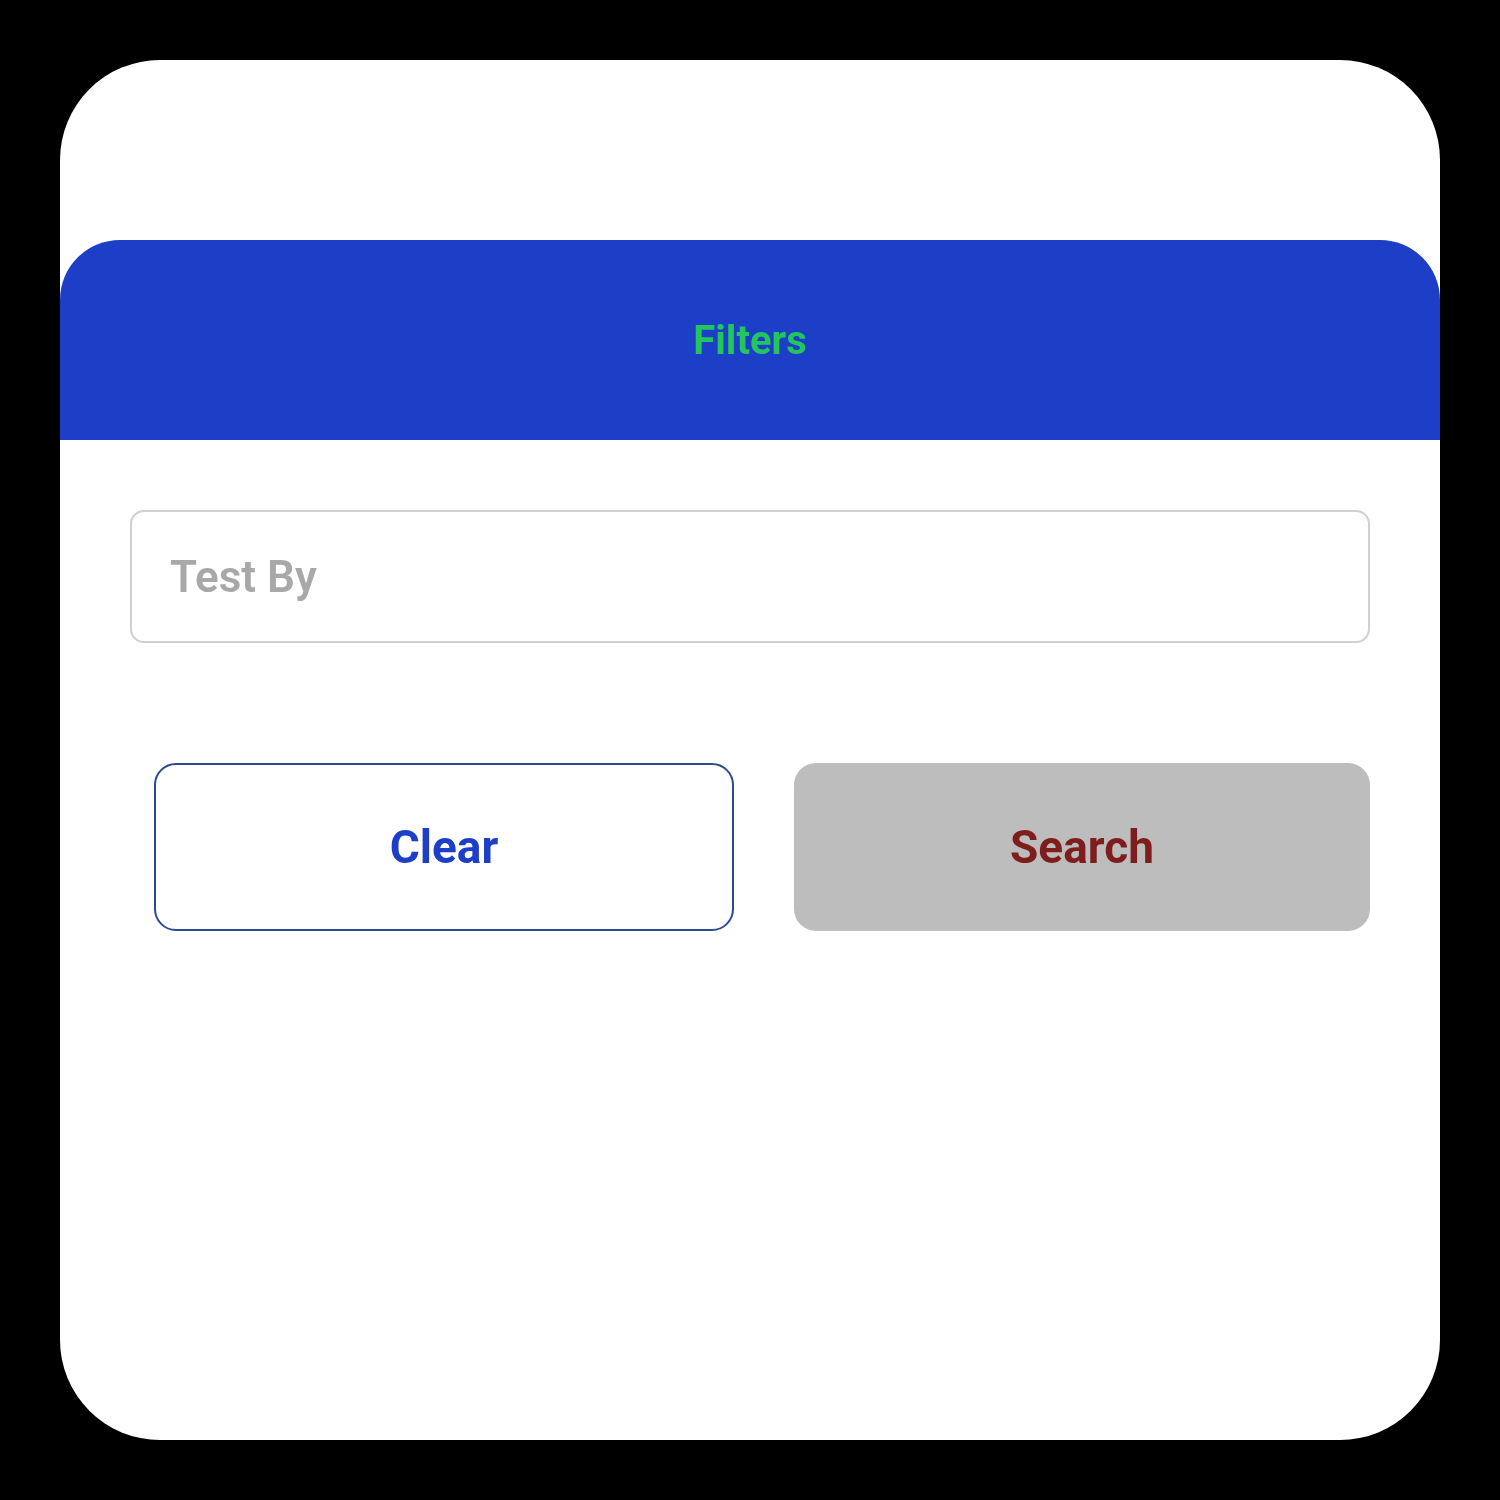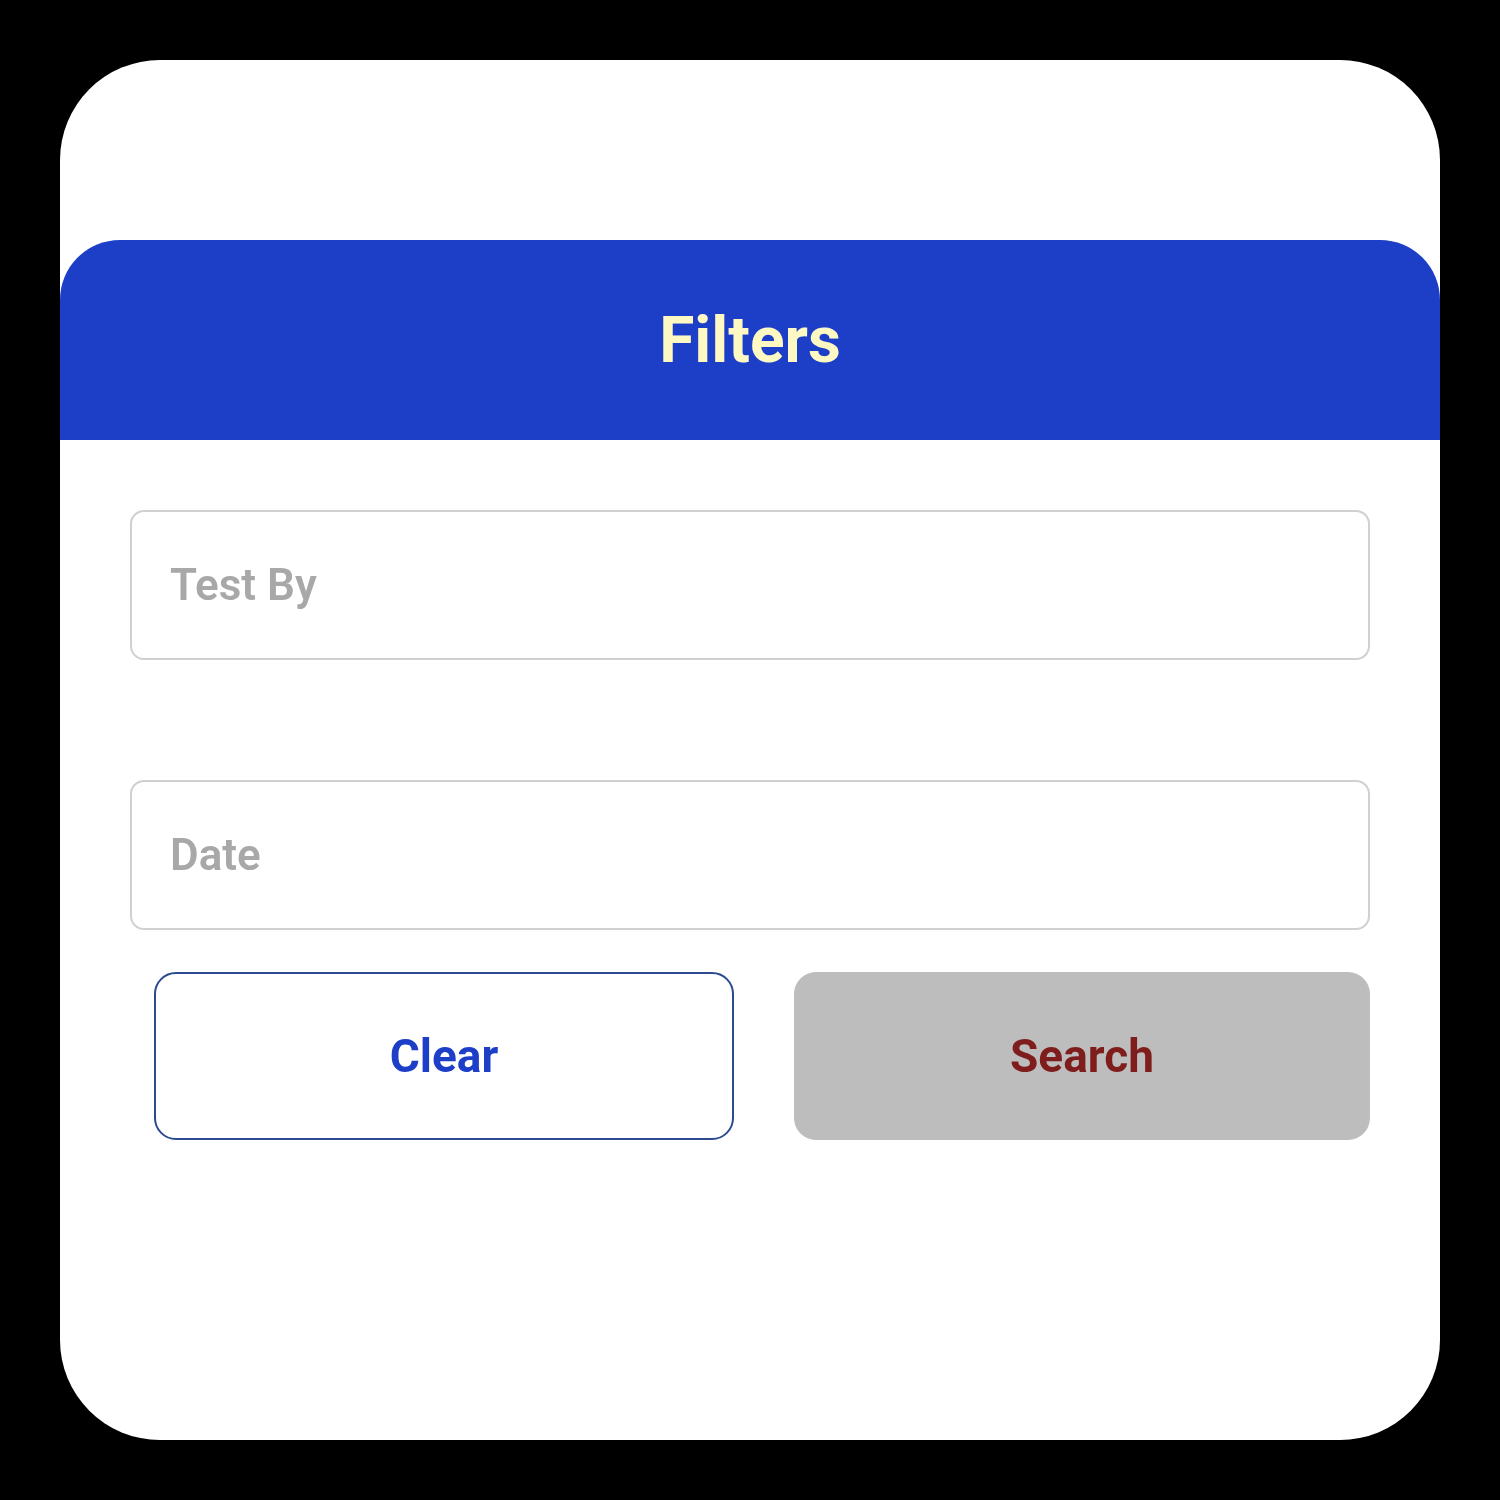--- a/index.html
+++ b/index.html
@@ -35,35 +35,35 @@
       height: 200px;
       background: #1d3fc8;
       border-top-left-radius: 60px;
       border-top-right-radius: 60px;
       display: flex;
       align-items: center;
       justify-content: center;
     }
     
     .header-title {
-      color: #fef9c3;
-      font-size: 64px;
+      color: #22c55e;
+      font-size: 40px;
       font-weight: 700;
     }
     
     .form-area {
       position: absolute;
       top: 450px;
       left: 70px;
       right: 70px;
     }
     
     .input-field {
       width: 100%;
-      height: 150px;
+      height: 133px;
       border: 2px solid #d0d0d0;
       border-radius: 14px;
       background: #ffffff;
       padding: 0 38px;
       font-size: 44px;
       font-weight: 600;
       color: #333;
       outline: none;
       font-family: inherit;
     }
@@ -118,22 +118,19 @@
 <div class="card">
   <div class="header">
     <div class="header-title">Filters</div>
   </div>
 
   <div class="form-area">
     <div class="input-wrapper-1">
       <input type="text" class="input-field" placeholder="Test By" style="">
     </div>
 
-    <div class="input-wrapper-2">
-      <input type="text" class="input-field" placeholder="Date" style="">
-    </div>
 
     <div class="button-row">
       <button class="btn btn-clear">Clear</button>
       <button class="btn btn-search">Search</button>
     </div>
   </div>
 </div>
 
 </body></html>

